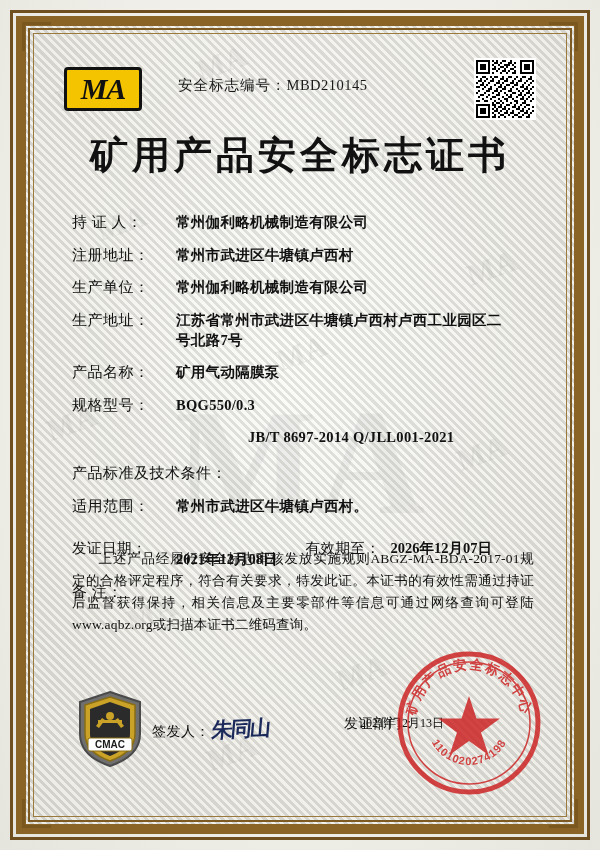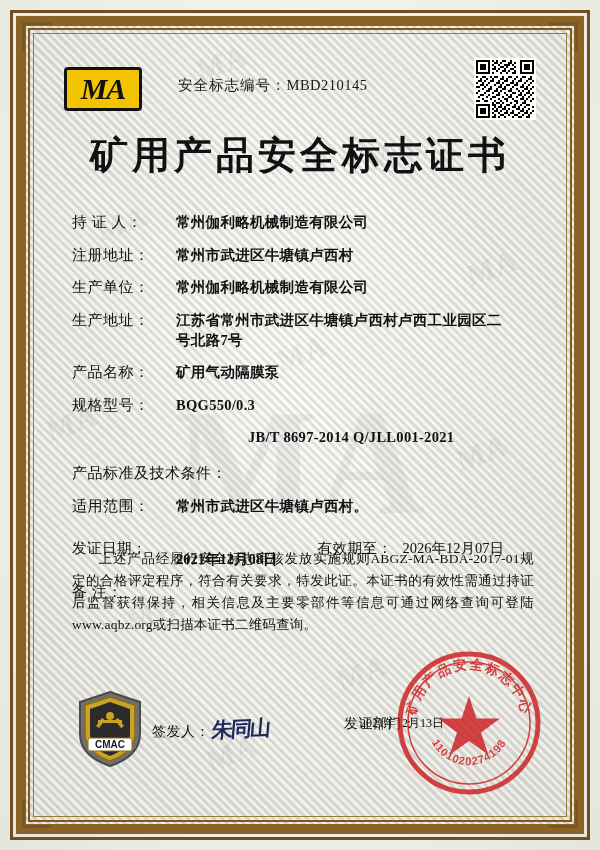--- a/index.html
+++ b/index.html
@@ -197,22 +197,22 @@
   .row-date {
     display: flex;
     align-items: center;
     margin-bottom: 12.5px;
     font-family: "Liberation Serif", serif;
     font-size: 14.5px;
     color: #111;
   }
   .row-date .lab { width: 104px; flex: none; letter-spacing: 0.5px;}
   .row-date .d1 { font-weight: bold; margin-top: 22px; }
-  .row-date .mid { margin-left: 40px; margin-right: 10px; letter-spacing: 0.5px;}
-  .row-date .d2 { font-weight: normal; }
+  .row-date .mid { margin-left: 28px; margin-right: 10px; letter-spacing: 0.5px;}
+  .row-date .d2 { font-weight: bold; }
 
   
   .para {
     position: absolute;
     left: 72px;
     right: 66px;
     top: 548px;
     font-family: "Liberation Serif", serif;
     font-size: 13.5px;
     line-height: 22px;

